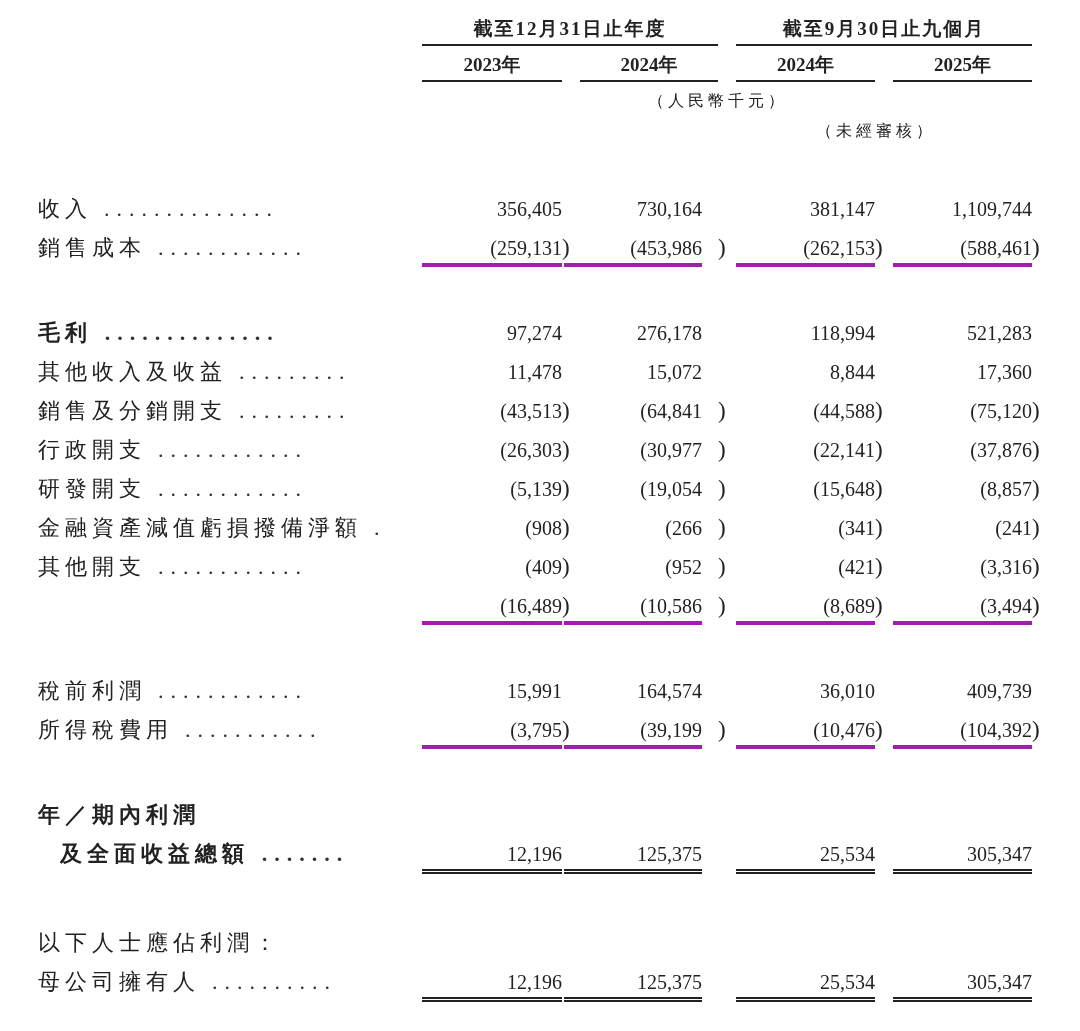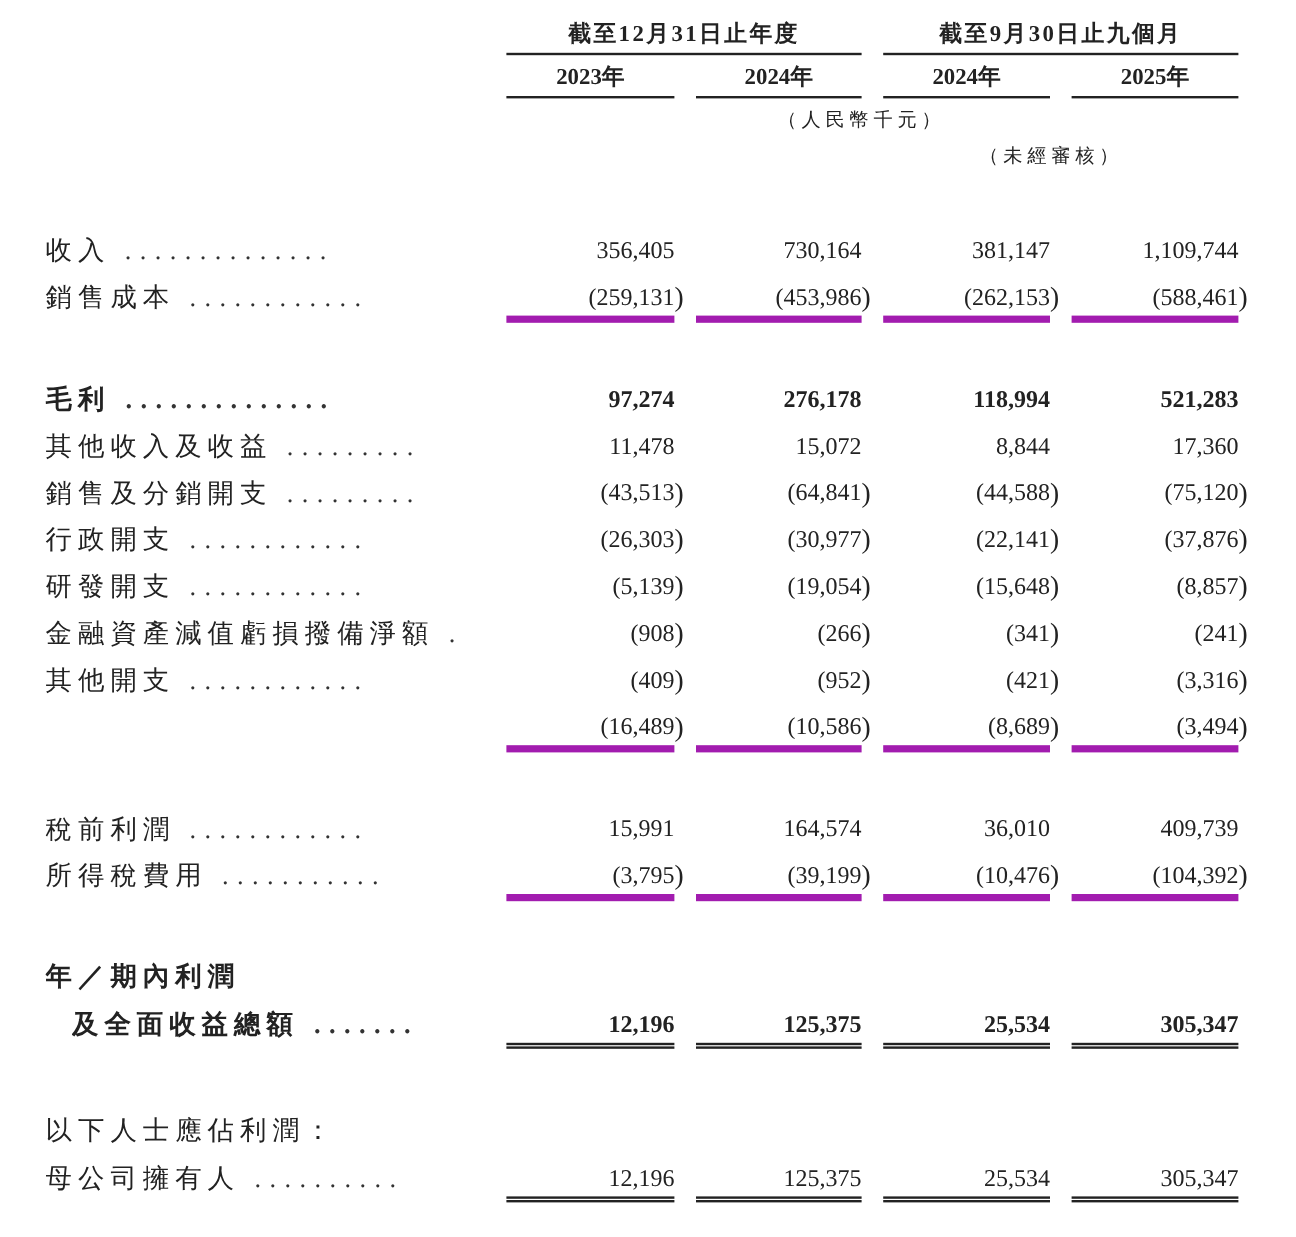--- a/index.html
+++ b/index.html
@@ -25,25 +25,25 @@
     font-family: "DejaVu Sans", sans-serif; font-weight: normal;
   }
   .label .dots { letter-spacing: 7px; color: #333; font-family: "Liberation Serif", serif; }
   .label.bold { font-weight: bold; }
   .label.indent { left: 60px; }
   .cell {
     position: absolute; top: 0; height: 30px; line-height: 30px; font-size: 20px;
     text-align: right; white-space: nowrap;
   }
   .cell .v { display: inline-block; }
-  .cell.bold { font-weight: bold; }
-  .cell.ul { border-bottom: 6px solid #a21caf; }
+  .cell.bold { font-weight: normal; }
+  .cell.ul { border-bottom: 4px solid #a21caf; }
   .cell.dul { border-bottom: 5px double #222; }
   .c1 { left: 422px; width: 140px; }
-  .c2 { left: 580px; width: 138px; }
+  .c2 { left: 564px; width: 138px; }
   .c3 { left: 736px; width: 139px; }
   .c4 { left: 893px; width: 139px; }
   .paren { position: absolute; top: 0; line-height: 30px; font-size: 23px; }
 </style>
 </head>
 <body>
 
 <div class="hdr-group" style="left:422px; top:18px; width:296px;">截至12月31日止年度</div>
 <div class="hdr-group" style="left:736px; top:18px; width:296px;">截至9月30日止九個月</div>
 

